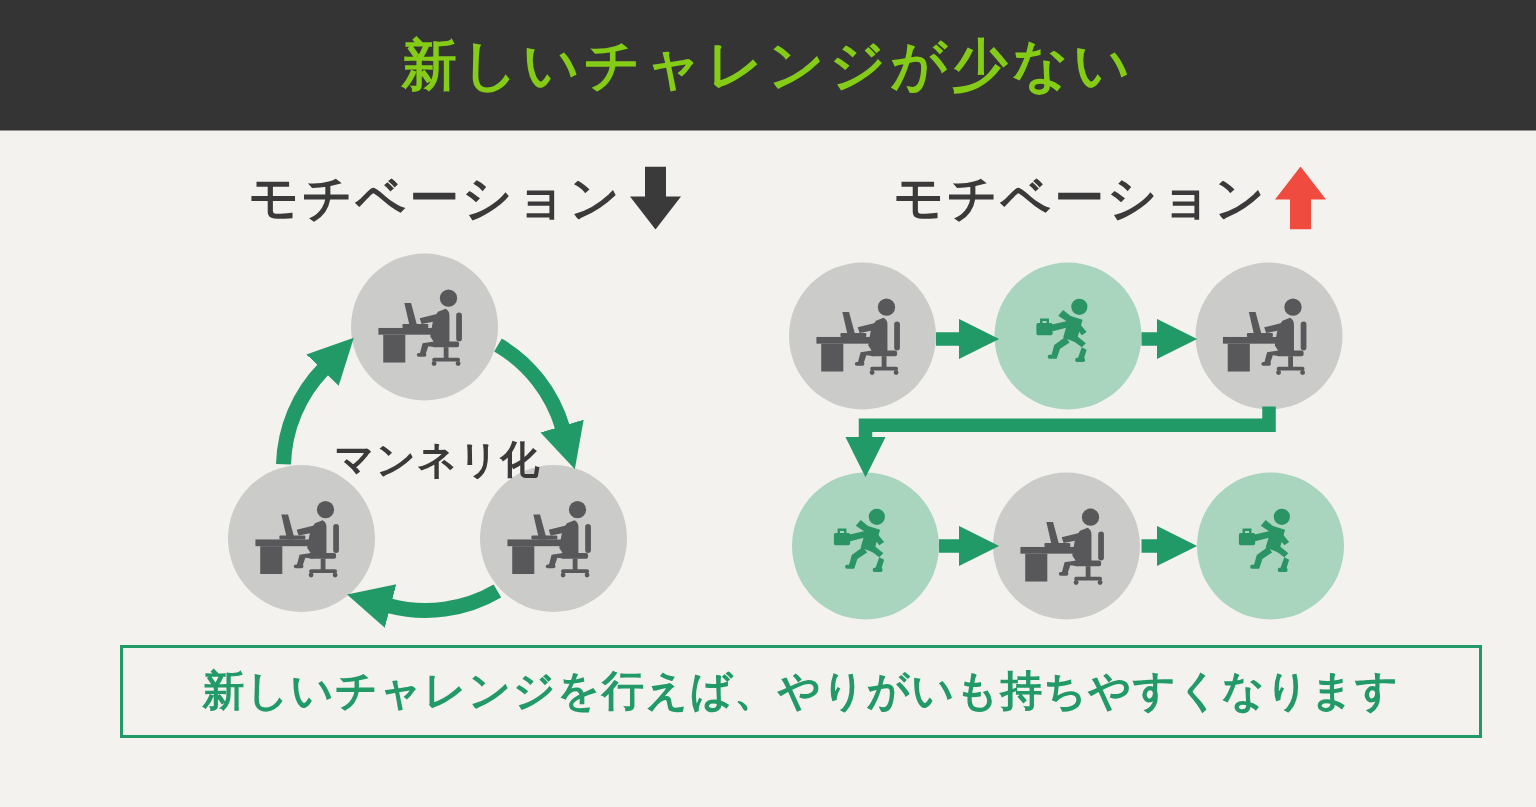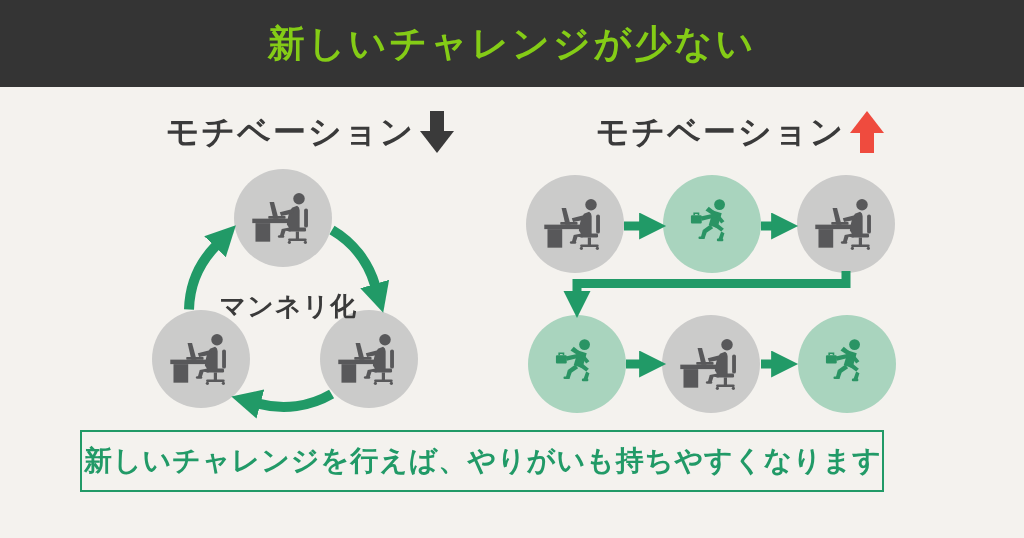--- a/index.html
+++ b/index.html
@@ -29,26 +29,26 @@
   .node.gray{background:var(--c-circle_gray,#cbcbca);}
   .node.green{background:var(--c-light_green,#a9d4be);}
   .node svg{display:block;}
 
   
   #arrow-layer{position:absolute;left:0;top:0;width:1024px;height:538px;z-index:2;pointer-events:none;}
   .garrow{stroke:var(--c-accent_green,#219a67);fill:none;}
   .ahead{fill:var(--c-accent_green,#219a67);}
 
   
-  .cycle-label{position:absolute;left:213px;top:289px;width:144px;text-align:right;
+  .cycle-label{position:absolute;left:223px;top:289px;width:144px;text-align:left;
     font-size:26px;font-weight:bold;color:var(--c-text_dark,#3a3a3a);z-index:3;letter-spacing:1px;font-family:Liberation Serif, serif;}
 
   
-  .footer-box{position:absolute;left:80px;top:430px;width:804px;height:62px;box-sizing:border-box;
-    border:2px solid var(--c-accent_green,#219a67);display:flex;align-items:center;justify-content:flex-end;}
+  .footer-box{position:absolute;left:80px;top:430px;width:908px;height:62px;box-sizing:border-box;
+    border:2px solid var(--c-accent_green,#219a67);display:flex;align-items:center;justify-content:center;}
   .footer-text{color:var(--c-accent_green,#219a67);font-size:28px;font-weight:bold;letter-spacing:1px;}
 </style>
 </head>
 <body>
 
 <div id="canvas">
 
   <div class="header">
     <div class="header-title">新しいチャレンジが少ない</div>
   </div>

